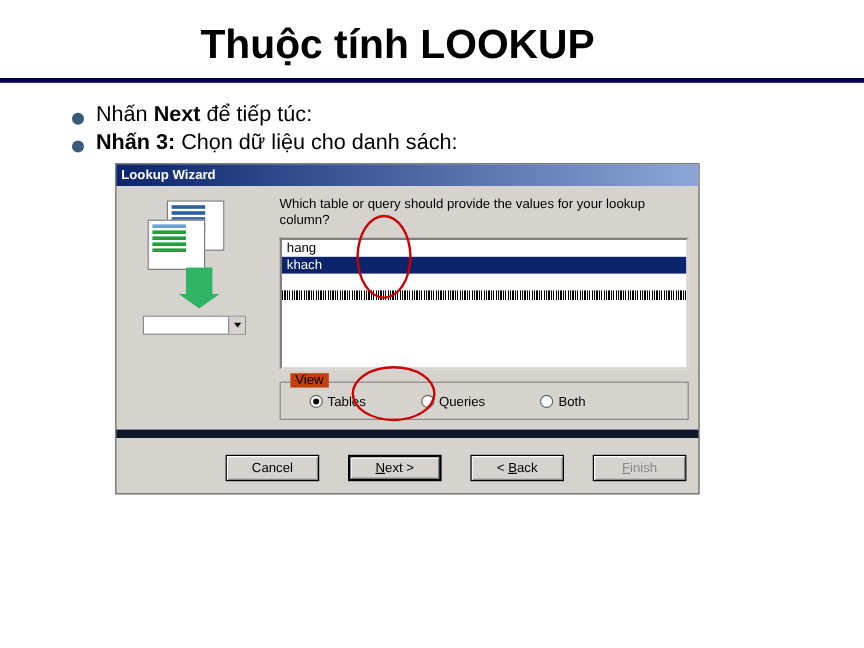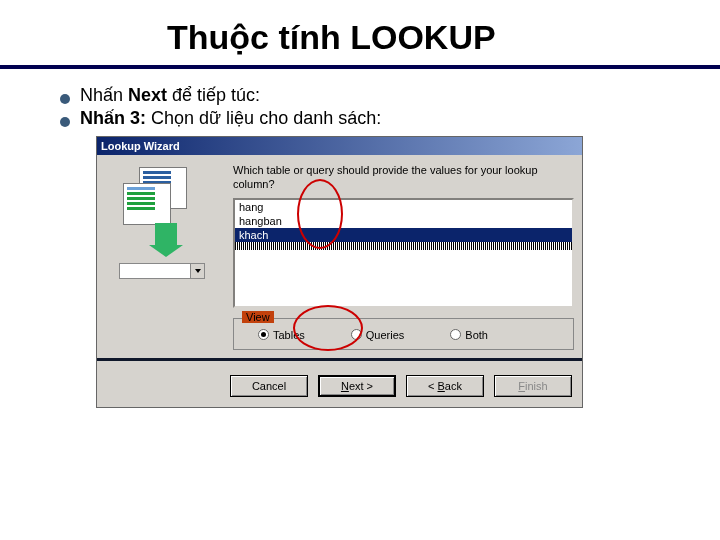--- a/index.html
+++ b/index.html
@@ -187,23 +187,23 @@
     background: #fff;
     display:flex; align-items:center; justify-content:center;
   }
   .radio.selected .dot:after {
     content:''; width:5px; height:5px; border-radius:50%; background:#000;
   }
 
   .wiz-buttons {
     display: flex;
     justify-content: flex-end;
-    gap: 10px;
+    gap: 24px;
     padding: 14px 10px 10px 10px;
-    border-top: 3px solid #0f172a;
+    border-top: 7px solid #0f172a;
     margin-top: 8px;
   }
   .wiz-btn {
     min-width: 78px;
     height: 22px;
     background: #d6d3ce;
     border: 1px solid #000;
     box-shadow: inset 1px 1px 0 #fff, inset -1px -1px 0 #888;
     font-size: 11px;
     display:flex; align-items:center; justify-content:center;
@@ -278,21 +278,20 @@
               </svg>
         </div>
       </div>
     </div>
 
     <div class="wiz-main">
       <div class="wiz-prompt">Which table or query should provide the values for your lookup column?</div>
 
       <div class="wiz-listbox">
         <div class="item">hang</div>
-        <div class="item">hangban</div>
         <div class="item selected">khach</div>
         <div class="listbox-scrub"></div>
       </div>
 
       <div class="wiz-viewgroup">
         <span class="legend">View</span>
         <label class="radio selected">
           <span class="dot"></span>
           <span>Tables</span>
         </label>

